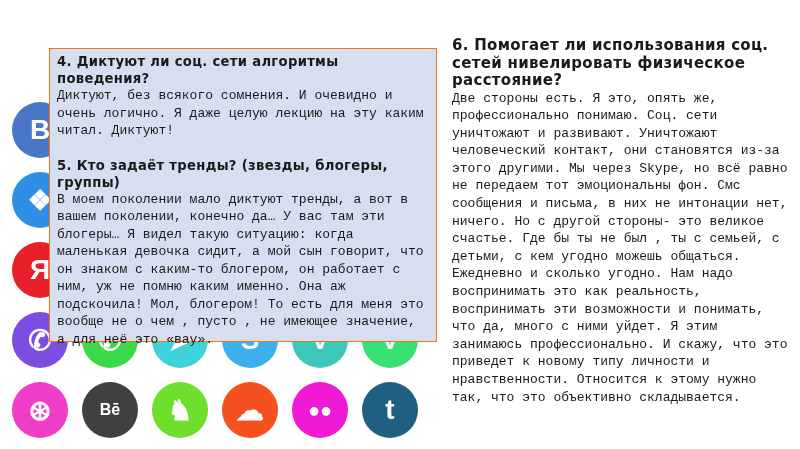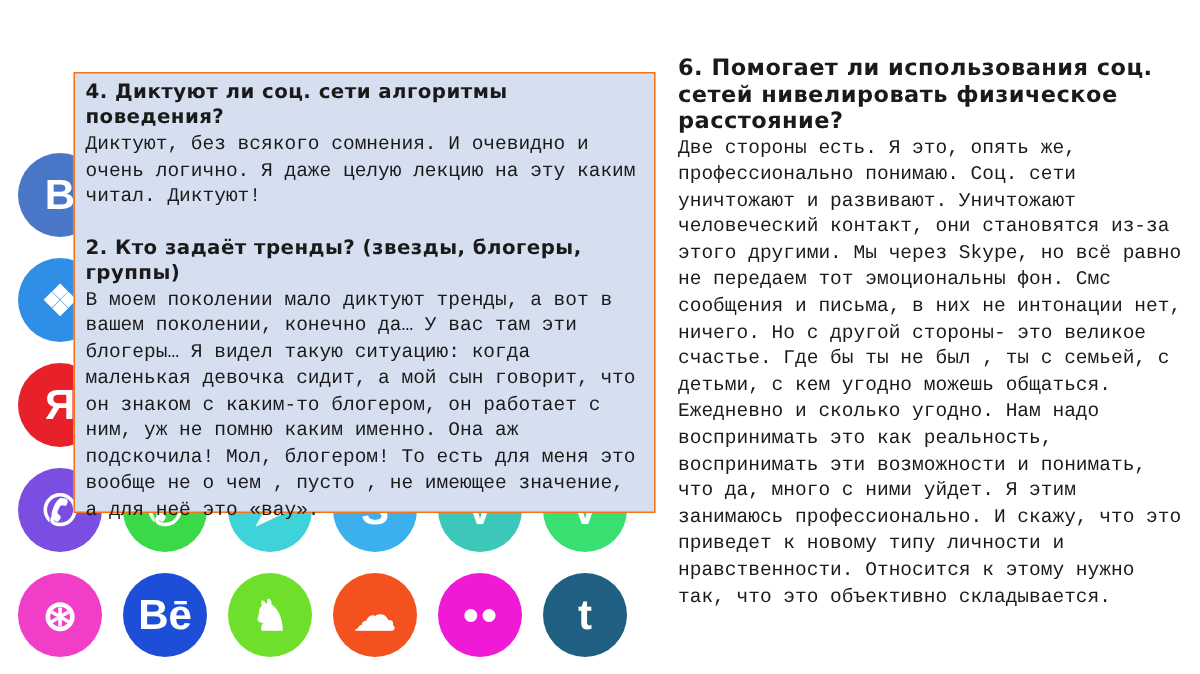--- a/index.html
+++ b/index.html
@@ -21,31 +21,31 @@
     <div class="ic" style="left: 12px; top: 102px; background: rgb(74, 118, 200); font-size: 28px;">B</div>
     <div class="ic" style="left: 12px; top: 172px; background: rgb(47, 143, 230); font-size: 28px;">❖</div>
     <div class="ic" style="left: 12px; top: 242px; background: rgb(232, 32, 42); font-size: 28px;">Я</div>
     <div class="ic" style="left: 12px; top: 312px; background: rgb(122, 78, 224); font-size: 28px;">✆</div>
     <div class="ic" style="left: 82px; top: 312px; background: rgb(59, 216, 74); font-size: 28px;">✆</div>
     <div class="ic" style="left: 152px; top: 312px; background: rgb(62, 211, 216); font-size: 28px;">➤</div>
     <div class="ic" style="left: 222px; top: 312px; background: rgb(59, 176, 236); font-size: 28px;">S</div>
     <div class="ic" style="left: 292px; top: 312px; background: rgb(60, 200, 184); font-size: 28px;">V</div>
     <div class="ic" style="left: 362px; top: 312px; background: rgb(55, 224, 112); font-size: 28px;">V</div>
     <div class="ic" style="left: 12px; top: 382px; background: rgb(240, 62, 200); font-size: 28px;">⊛</div>
-    <div class="ic" style="left: 82px; top: 382px; background: #1d4ed8; font-size: 28px; text-align: center;">Bē</div>
+    <div class="ic" style="left: 82px; top: 382px; background: #404040; font-size: 16px; text-align: center;">Bē</div>
     <div class="ic" style="left: 152px; top: 382px; background: rgb(110, 224, 44); font-size: 28px;">♞</div>
     <div class="ic" style="left: 222px; top: 382px; background: rgb(244, 81, 30); font-size: 28px;">☁</div>
     <div class="ic" style="left: 292px; top: 382px; background: rgb(240, 26, 214); font-size: 20px;">●●</div>
     <div class="ic" style="left: 362px; top: 382px; background: rgb(30, 95, 130); font-size: 28px;">t</div>
   </div>
 
 <div class="box">
   <div class="q">4. Диктуют ли соц. сети алгоритмы поведения?</div>
   <div class="a">Диктуют, без всякого сомнения. И очевидно и очень логично. Я даже целую лекцию на эту каким читал. Диктуют!</div>
   <div class="gap"></div>
-  <div class="q">2. Кто задаёт тренды? (звезды, блогеры, группы)</div>
+  <div class="q">5. Кто задаёт тренды? (звезды, блогеры, группы)</div>
   <div class="a">В моем поколении мало диктуют тренды, а вот в вашем поколении, конечно да… У вас там эти блогеры… Я видел такую ситуацию: когда маленькая девочка сидит, а мой сын говорит, что он знаком с каким-то блогером, он работает с ним, уж не помню каким именно. Она аж подскочила! Мол, блогером! То есть для меня это вообще не о чем , пусто , не имеющее значение, а для неё это «вау».</div>
 </div>
 
 <div class="right">
   <div class="q">6. Помогает ли использования соц. сетей нивелировать физическое расстояние?</div>
   <div class="a">Две стороны есть. Я это, опять же, профессионально понимаю. Соц. сети уничтожают и развивают. Уничтожают человеческий контакт, они становятся из-за этого другими. Мы через Skype, но всё равно не передаем тот эмоциональны фон. Смс сообщения и письма, в них не интонации нет, ничего. Но с другой стороны- это великое счастье. Где бы ты не был , ты с семьей, с детьми, с кем угодно можешь общаться. Ежедневно и сколько угодно. Нам надо воспринимать это как реальность, воспринимать эти возможности и понимать, что да, много с ними уйдет. Я этим занимаюсь профессионально. И скажу, что это приведет к новому типу личности и нравственности. Относится к этому нужно так, что это объективно складывается.</div>
 </div>
 
 </body></html>

